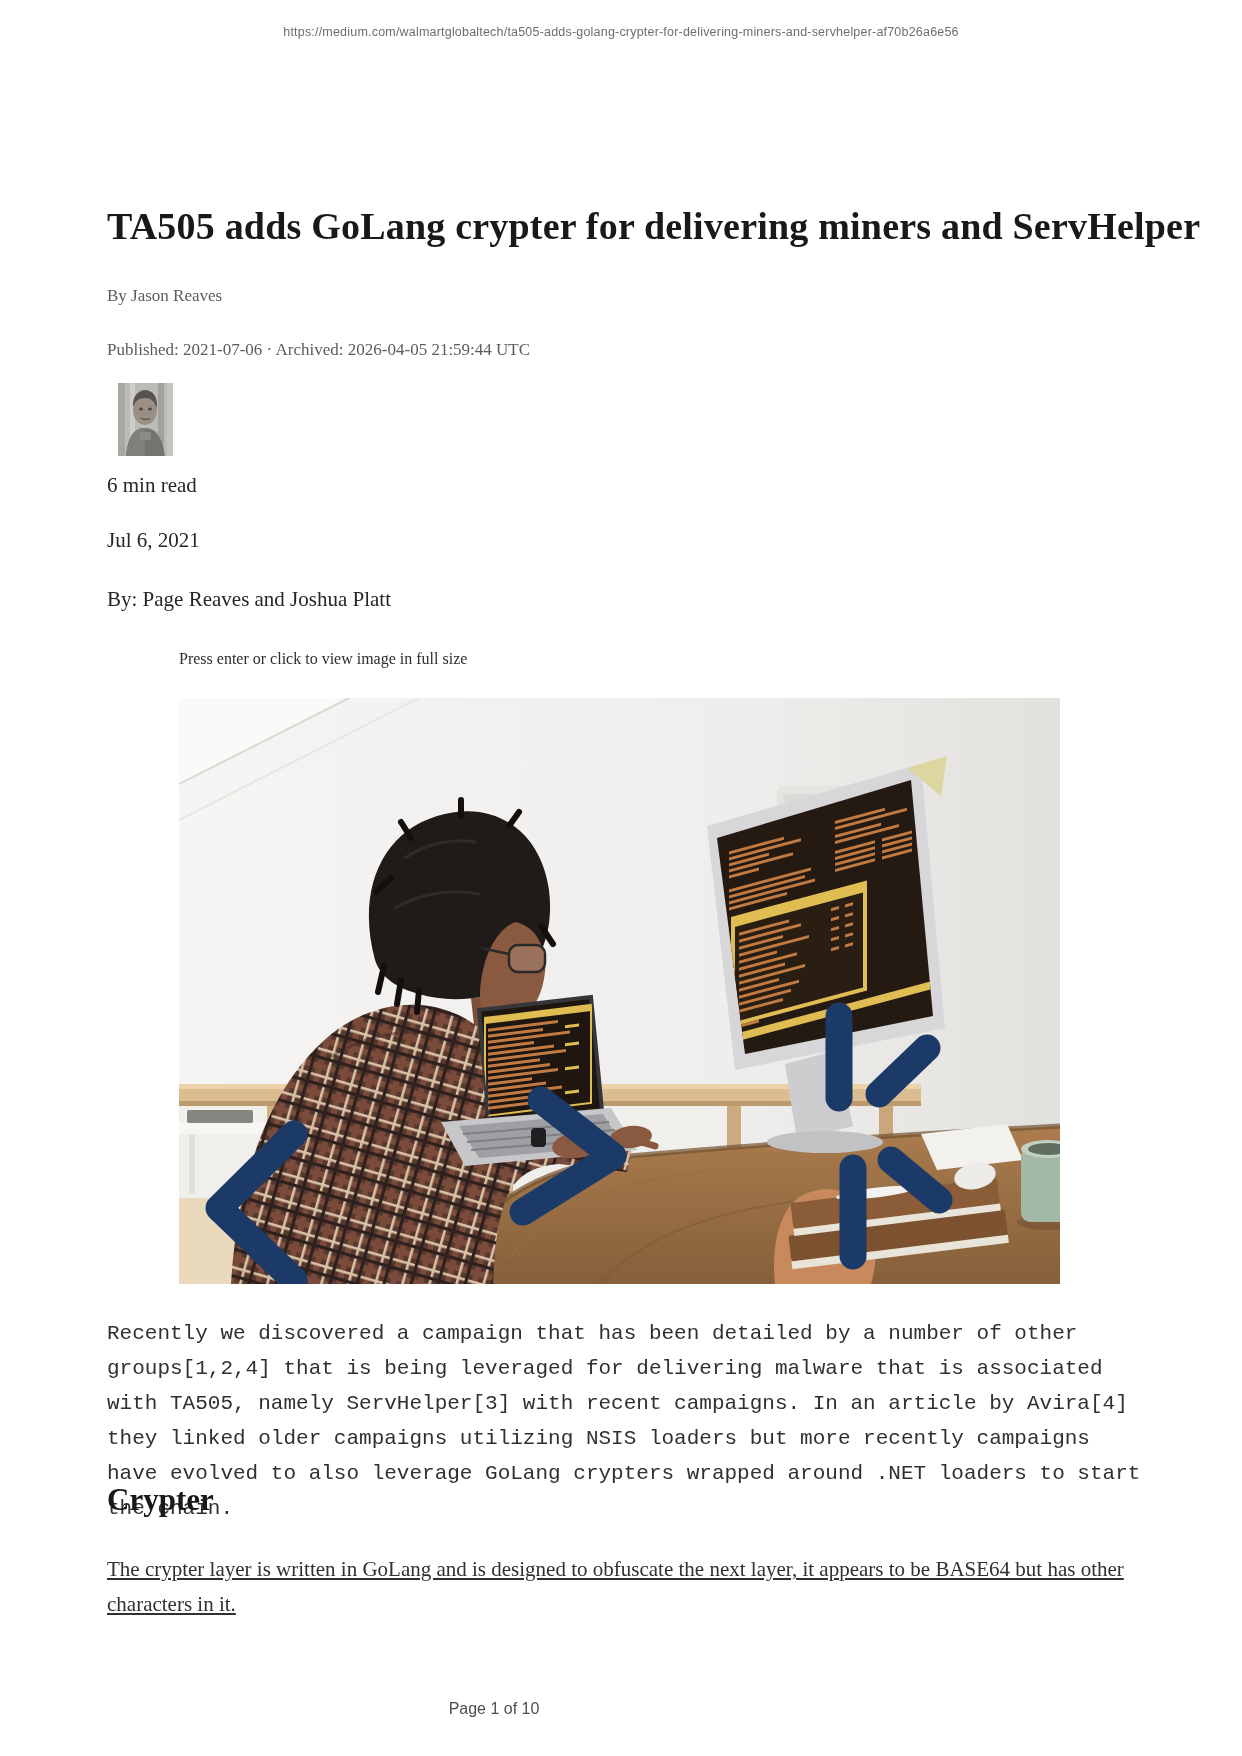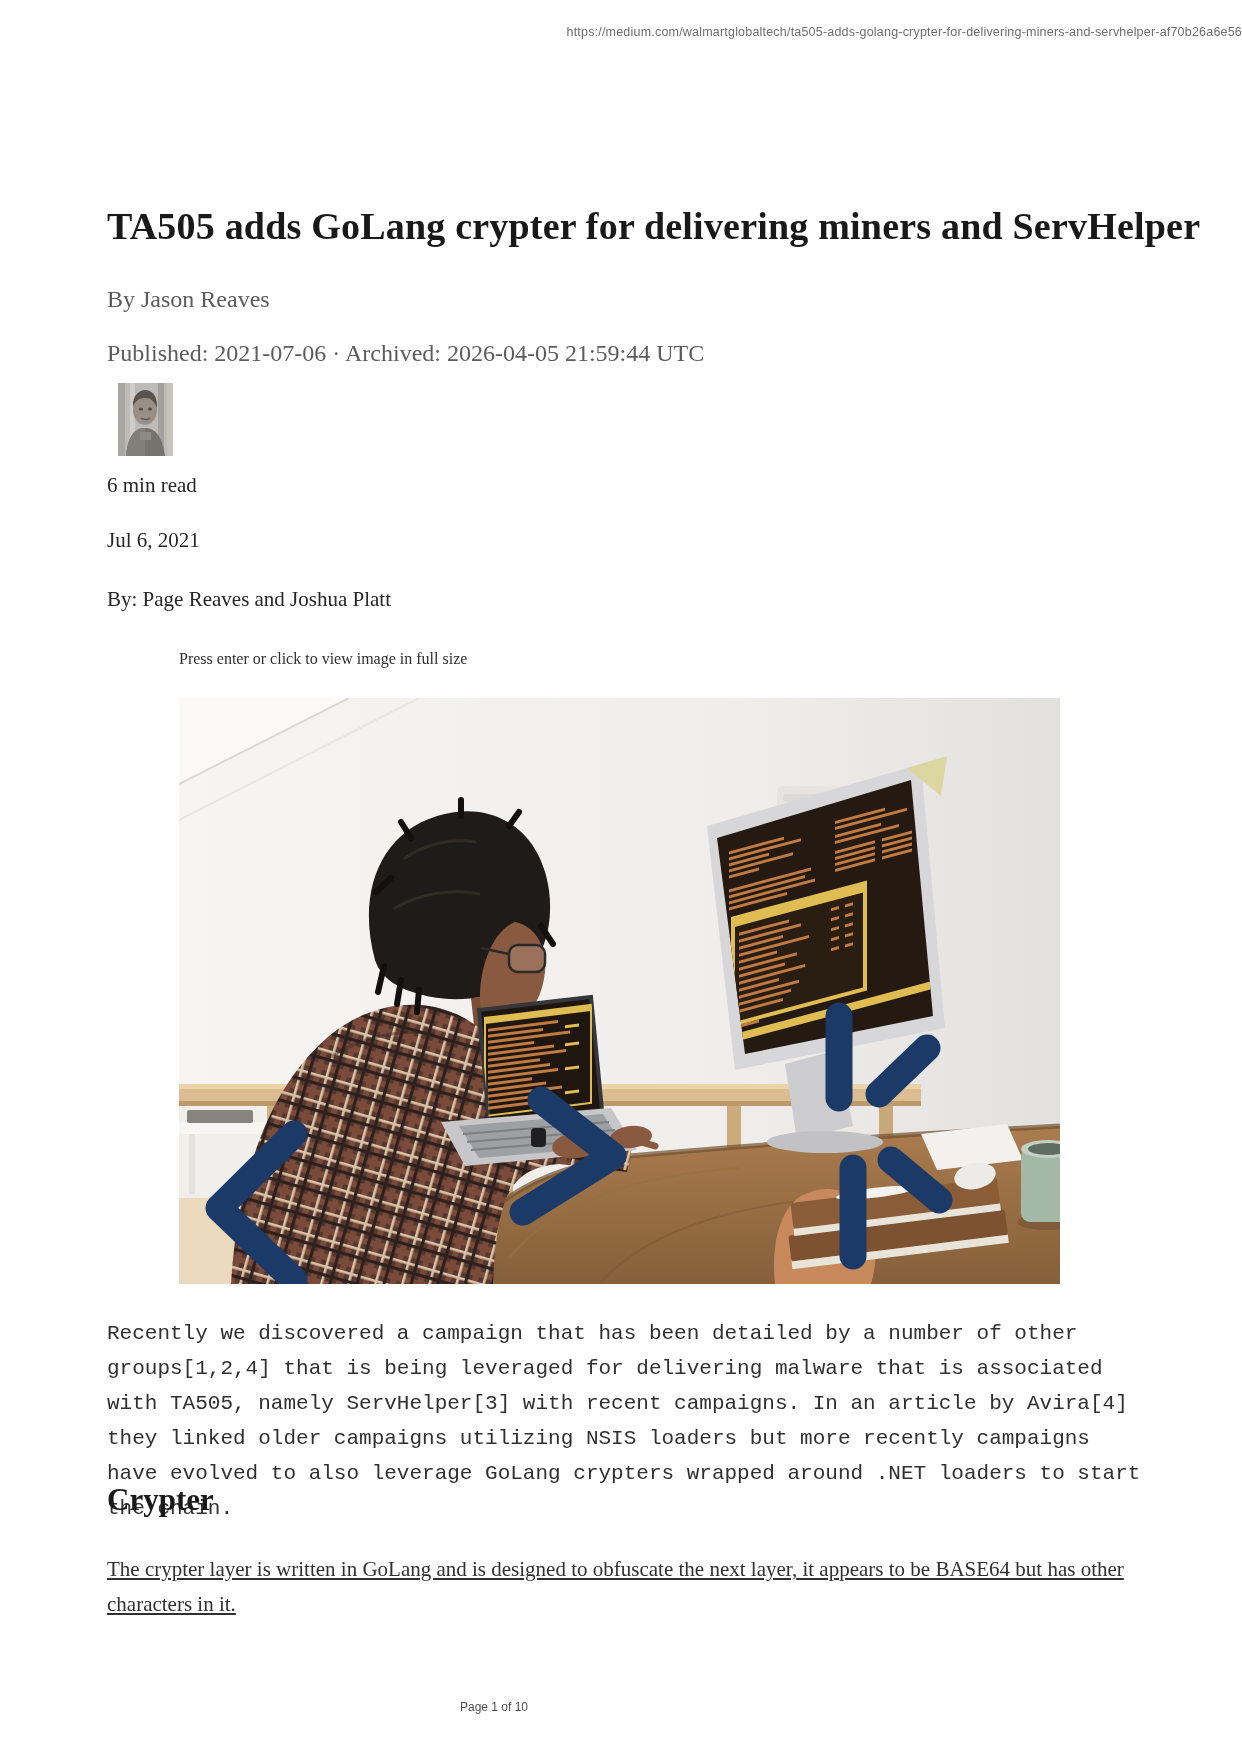--- a/index.html
+++ b/index.html
@@ -2,47 +2,47 @@
 <html><head>
 <meta charset="utf-8">
 <style>
   html,body{margin:0;padding:0;}
   body{
     width:1242px;height:1756px;position:relative;background:#ffffff;
     font-family:"Liberation Serif", serif;color:#2f2f2f;overflow:hidden;
   }
   .abs{position:absolute;}
   #url-header{
-    top:25px;left:0;width:1242px;text-align:right;
+    top:25px;left:0;width:1242px;text-align:center;
     font-family:"Liberation Sans", sans-serif;font-size:12.5px;color:#6d6d6d;letter-spacing:.2px;
   }
   #page-title{
     left:107px;top:204px;width:1140px;font-size:38px;font-weight:bold;color:#191919;
     white-space:nowrap;letter-spacing:.2px;
   }
-  .meta-line{left:107px;font-size:24px;color:#5c5c5c;}
+  .meta-line{left:107px;font-size:17px;color:#5c5c5c;}
   #byline{top:286px;}
   #published-line{top:340px;text-align:right;}
   #author-avatar{left:118px;top:383px;width:55px;height:73px;}
   .body-line{left:107px;font-size:21px;color:#262626;}
   #read-time{top:473px;}
   #article-date{top:528px;}
   #authors-line{top:587px;}
   #image-caption{left:179px;top:650px;font-size:16px;color:#2e2e2e;}
   #hero-image{left:179px;top:698px;width:881px;height:586px;display:block;cursor:pointer;}
   #hero-image svg{display:block;width:881px;height:586px;}
   .para{
     left:107px;width:1034px;font-size:21px;line-height:35px;color:#303030;text-align:left;
   }
   #intro-paragraph{top:1316px;font-family:Liberation Mono, monospace;}
   #section-heading{left:107px;top:1482px;font-size:31px;font-weight:bold;color:#191919;}
   #section-paragraph{top:1552px;text-decoration:underline;}
   #page-footer{
     top:1700px;left:0;width:988px;text-align:center;
-    font-family:"Liberation Sans", sans-serif;font-size:12px;color:#4e4e4e;
+    font-family:"Liberation Sans", sans-serif;font-size:16px;color:#4e4e4e;
   }
 </style>
 </head>
 <body>
 
 <div class="abs" id="url-header">https://medium.com/walmartglobaltech/ta505-adds-golang-crypter-for-delivering-miners-and-servhelper-af70b26a6e56</div>
 
 <h1 class="abs" id="page-title" style="margin:0;">TA505 adds GoLang crypter for delivering miners and ServHelper</h1>
 
 <div class="abs meta-line" id="byline">By Jason Reaves</div>

